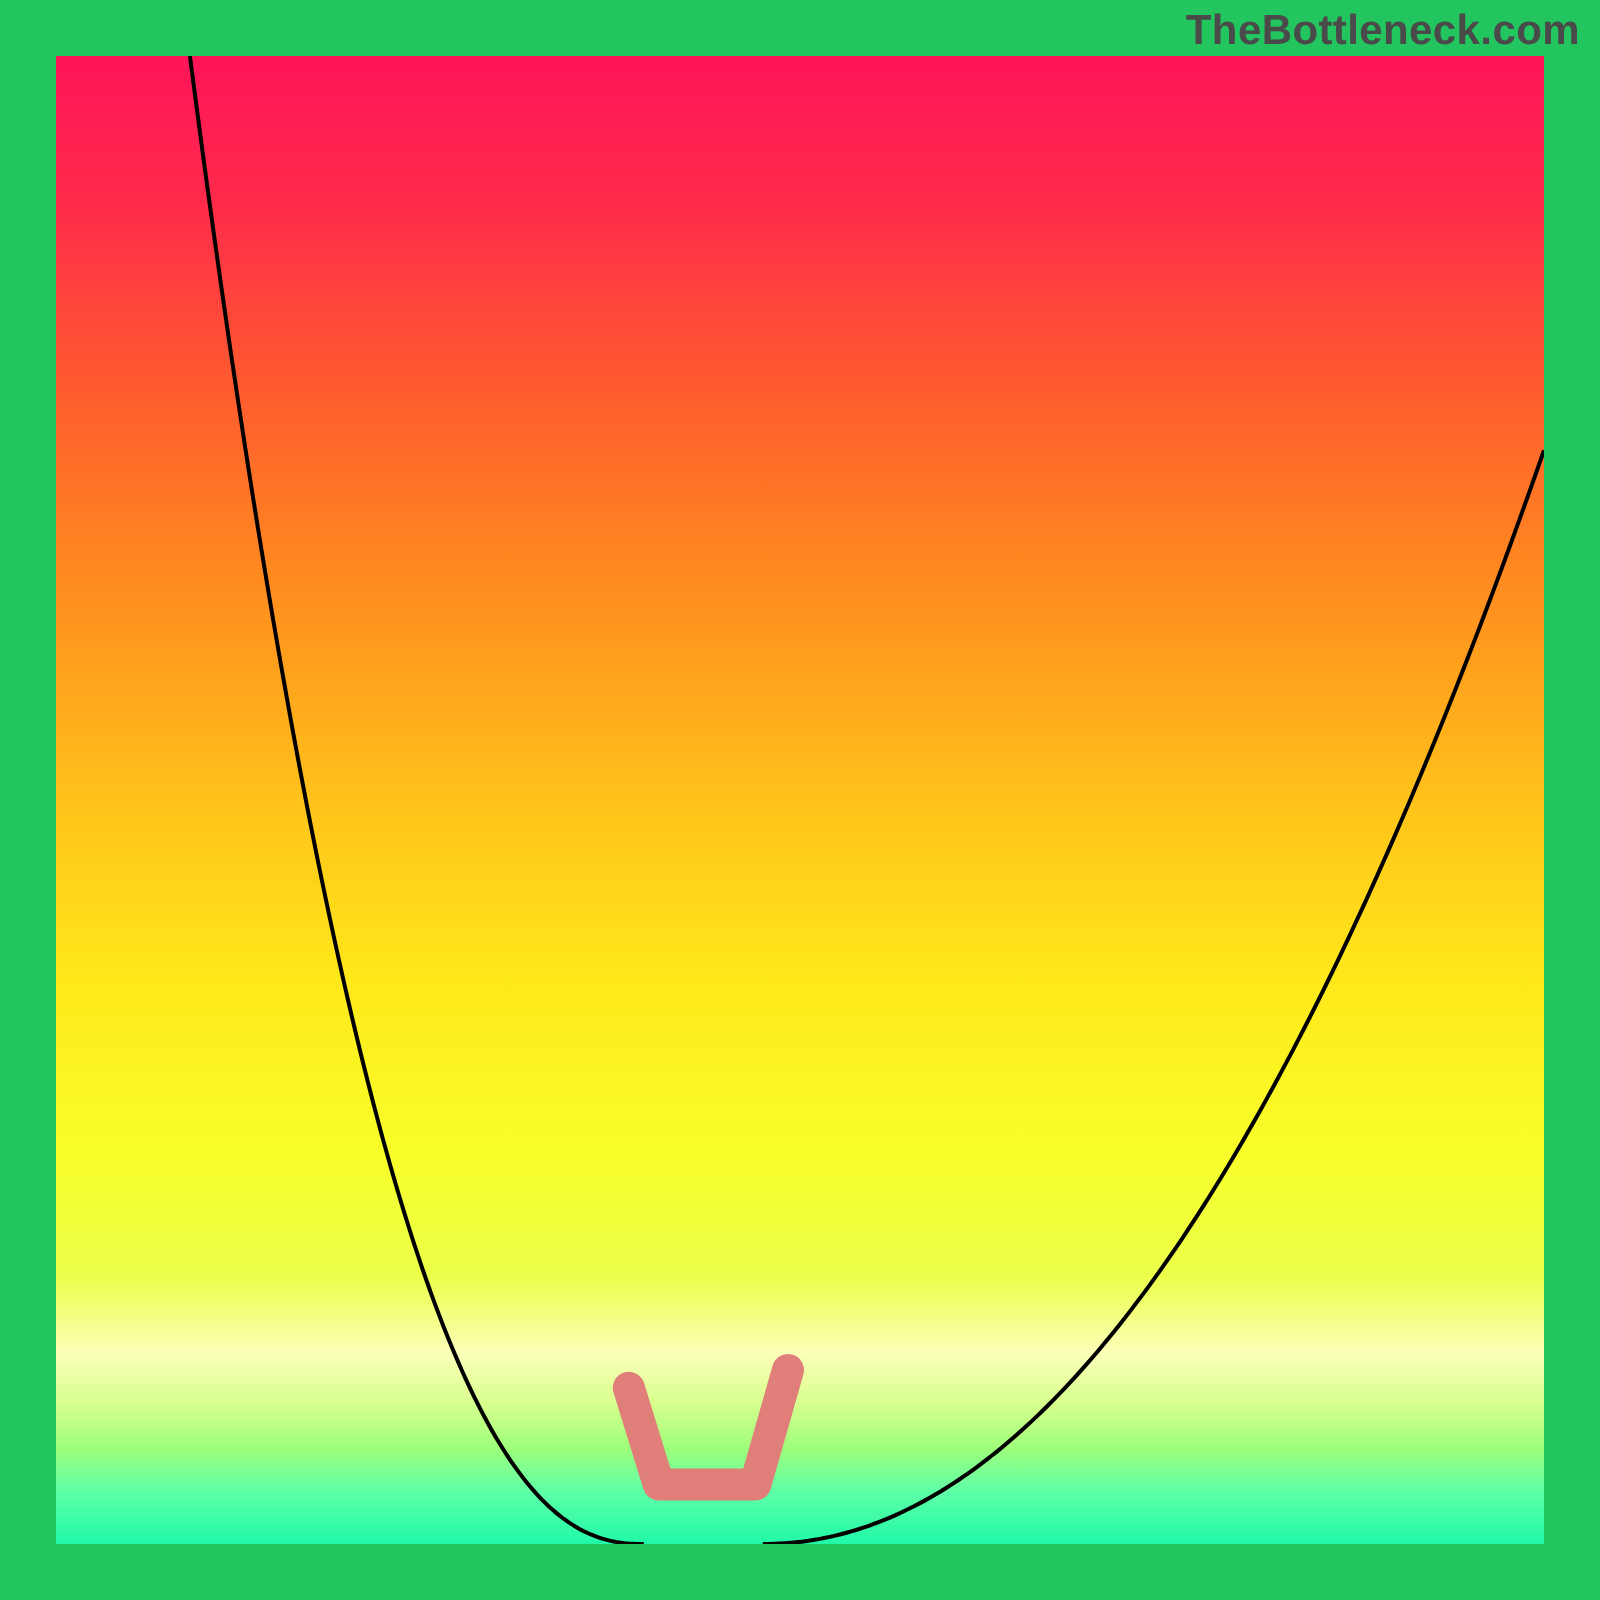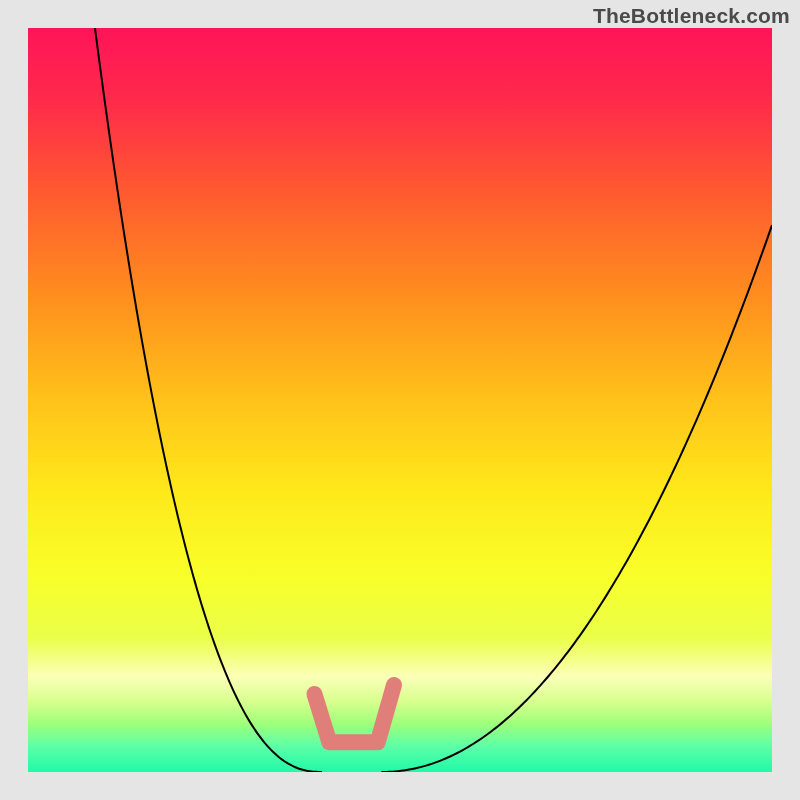--- a/index.html
+++ b/index.html
@@ -8,21 +8,21 @@
     width: 800px;
     height: 800px;
     overflow: hidden;
     background: #000;
     font-family: Arial, Helvetica, sans-serif;
   }
   .frame {
     position: relative;
     width: 800px;
     height: 800px;
-    background: #e5e5e5;
+    background: #22c55e;
   }
   .watermark {
     position: absolute;
     top: 4px;
     right: 10px;
     color: #4a4a4a;
     font-size: 21px;
     font-weight: 600;
     letter-spacing: 0.2px;
     z-index: 10;

